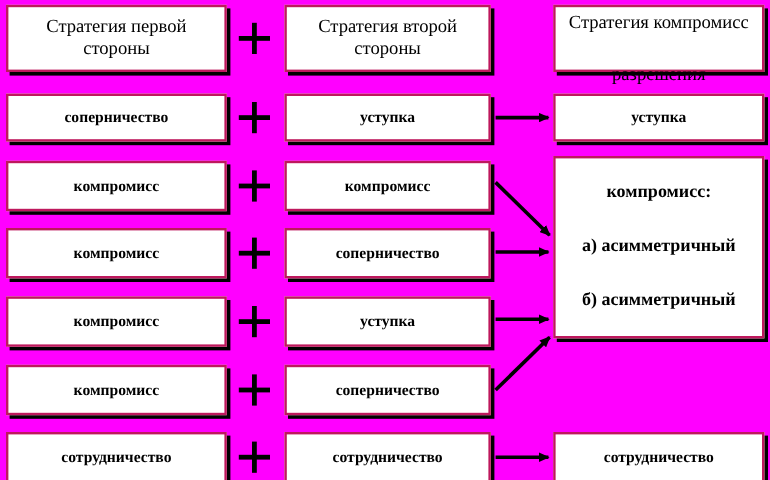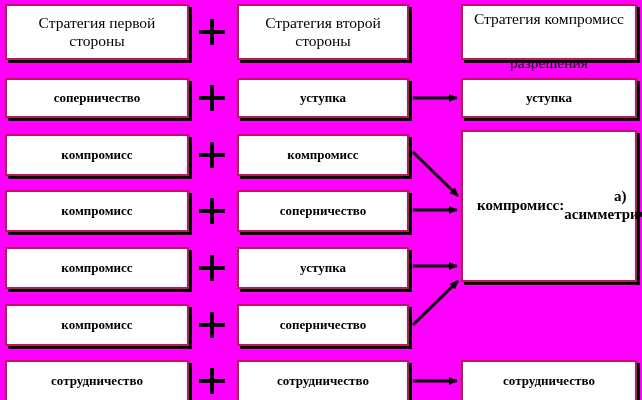--- a/index.html
+++ b/index.html
@@ -90,25 +90,26 @@
     position: absolute;
     left: 0;
     top: 0;
     width: 642px;
     height: 400px;
     pointer-events: none;
   }
 
   
   .box.multi {
+    flex-direction: column;
     justify-content: space-around;
     align-items: center;
     font-weight: bold;
     font-size: 15px;
-    padding: 6px 14px;
+    padding: 6px 2px;
   }
   .box.multi .line {
     display: block;
     width: 100%;
     text-align: center;
   }
 </style>
 </head>
 <body>
 
@@ -144,20 +145,21 @@
     <span class="txt">компромисс</span>
   </div>
   <div class="plus" style="left:199px; top:142px;"></div>
   <div class="box item" style="left:237px; top:134px; width:172px; height:42px;">
     <span class="txt">компромисс</span>
   </div>
 
   <div class="box multi" style="left:461px; top:130px; width:176px; height:152px;">
     <span class="line">компромисс:</span>
     <span class="line">а) асимметричный</span>
+    <span class="line">б) асимметричный</span>
   </div>
 
   <div class="box item" style="left:5px; top:190px; width:184px; height:42px;">
     <span class="txt">компромисс</span>
   </div>
   <div class="plus" style="left:199px; top:198px;"></div>
   <div class="box item" style="left:237px; top:190px; width:172px; height:42px;">
     <span class="txt">соперничество</span>
   </div>
 

